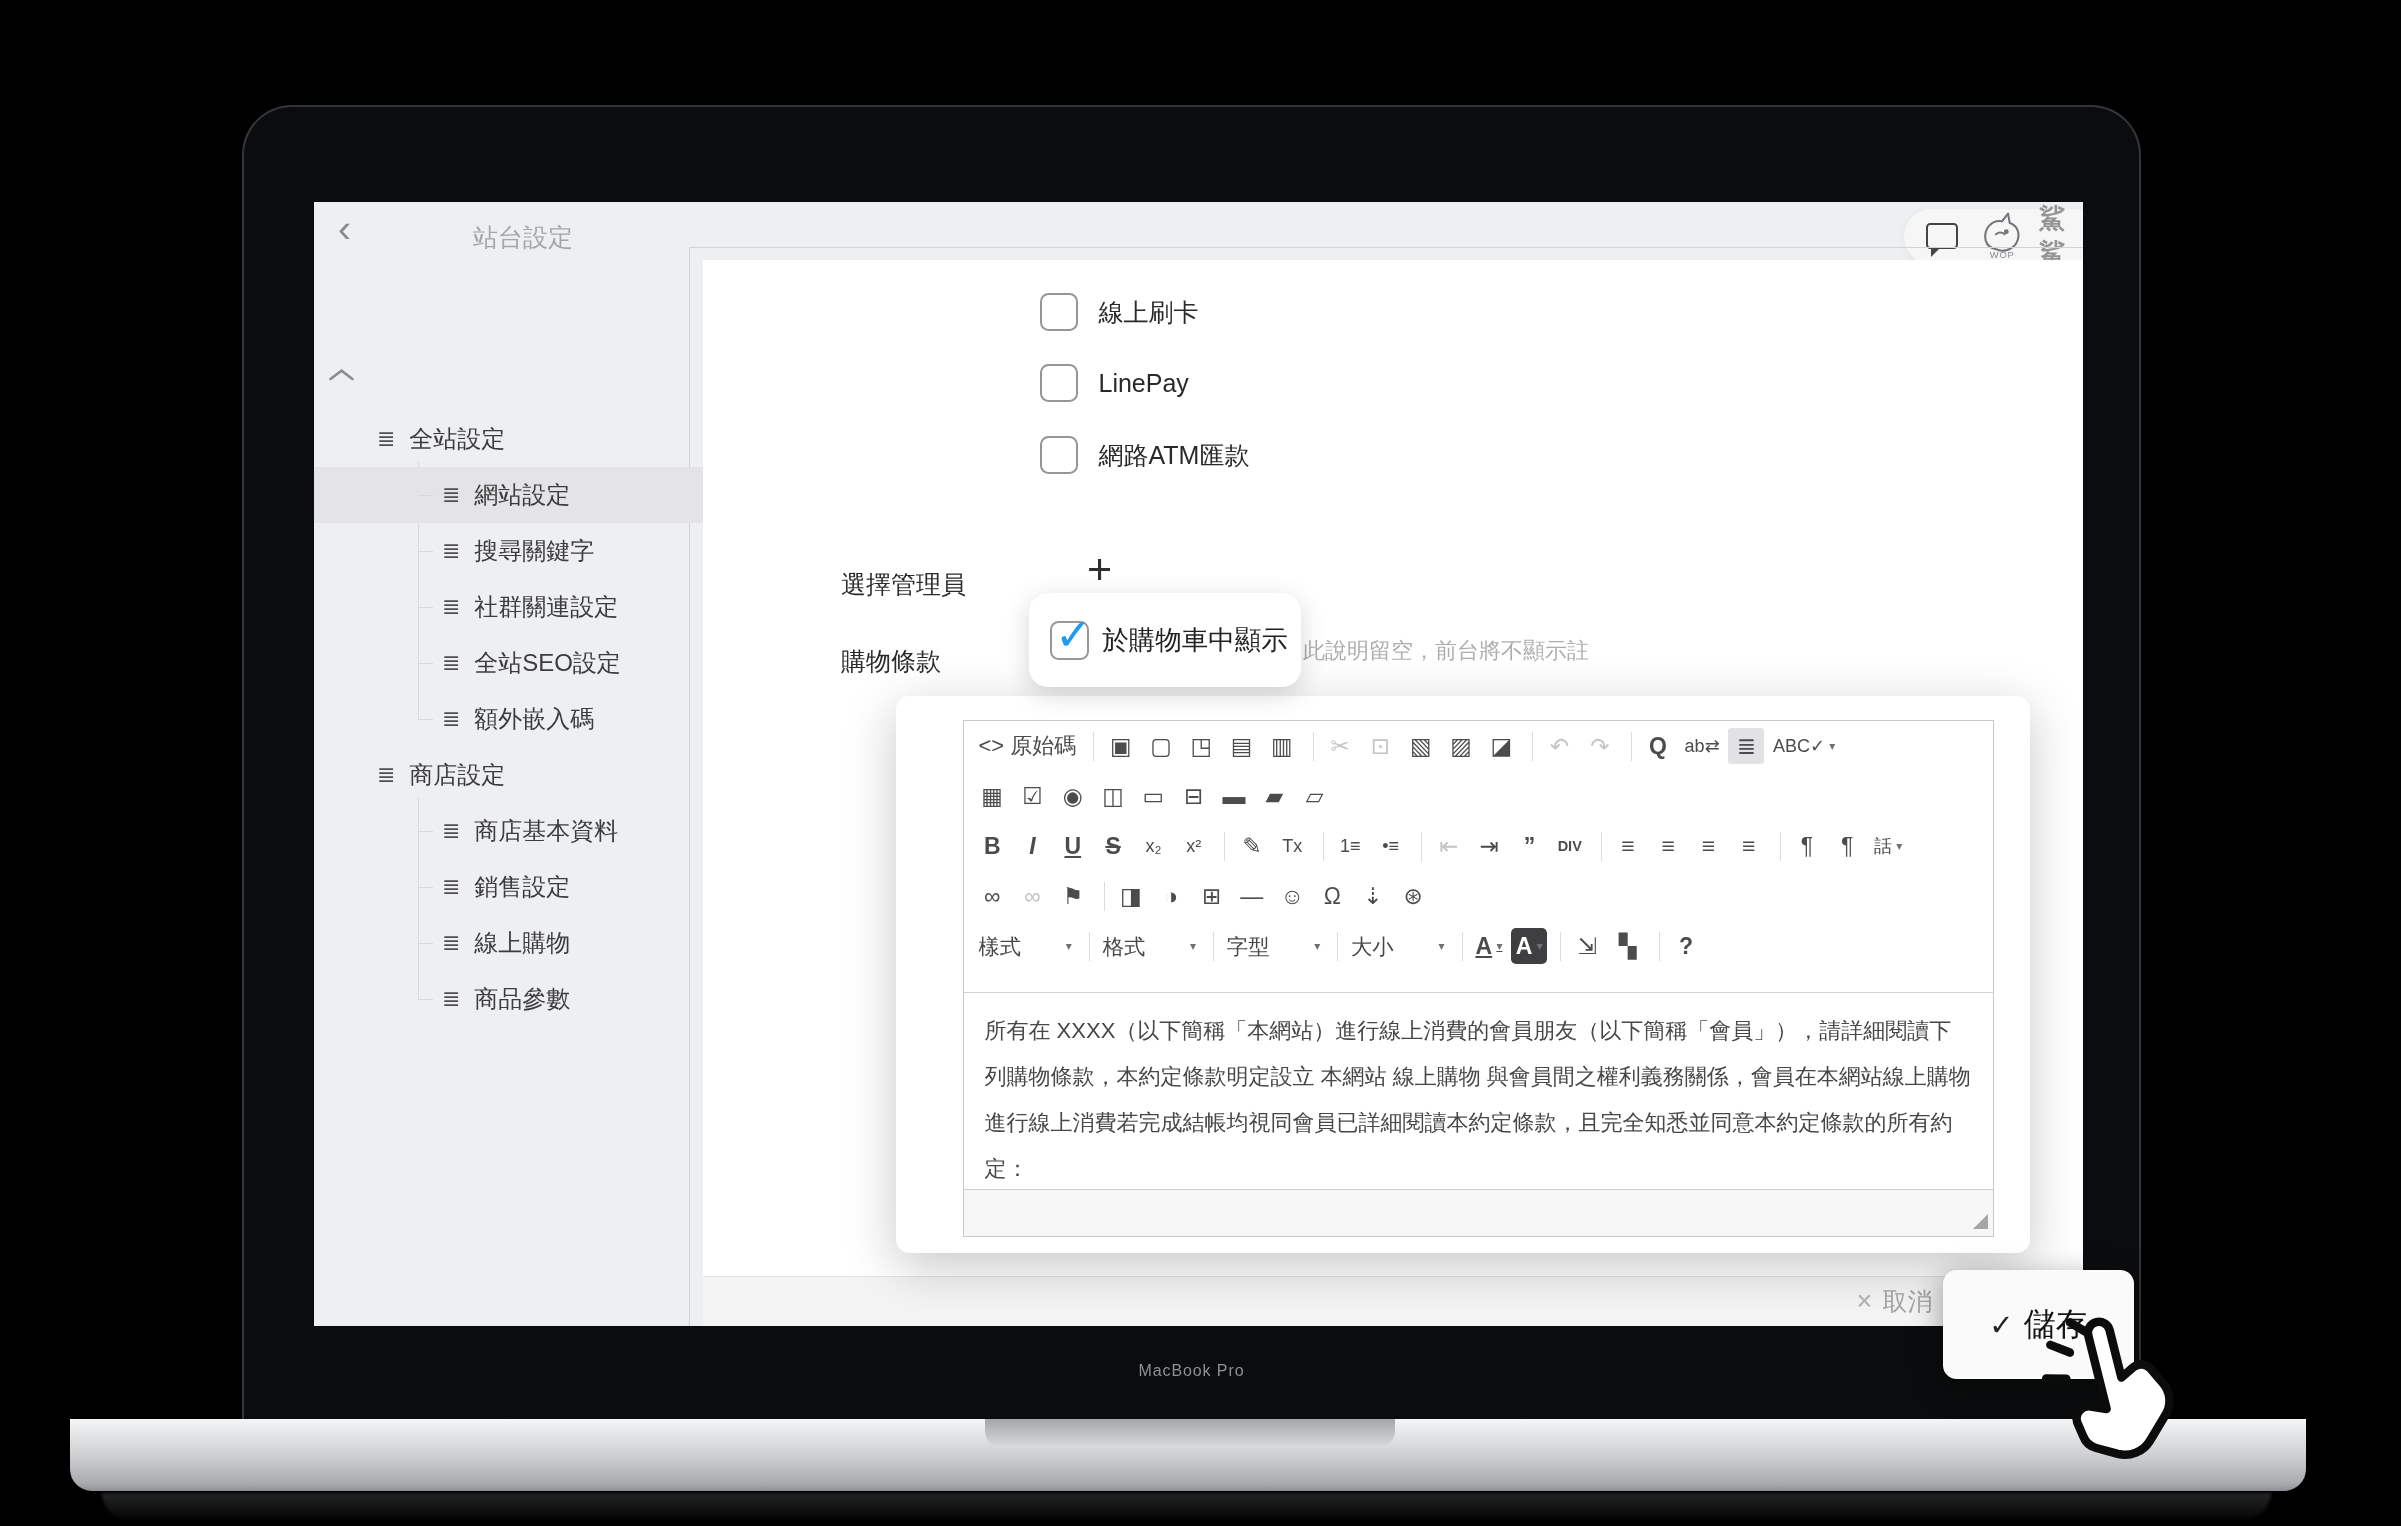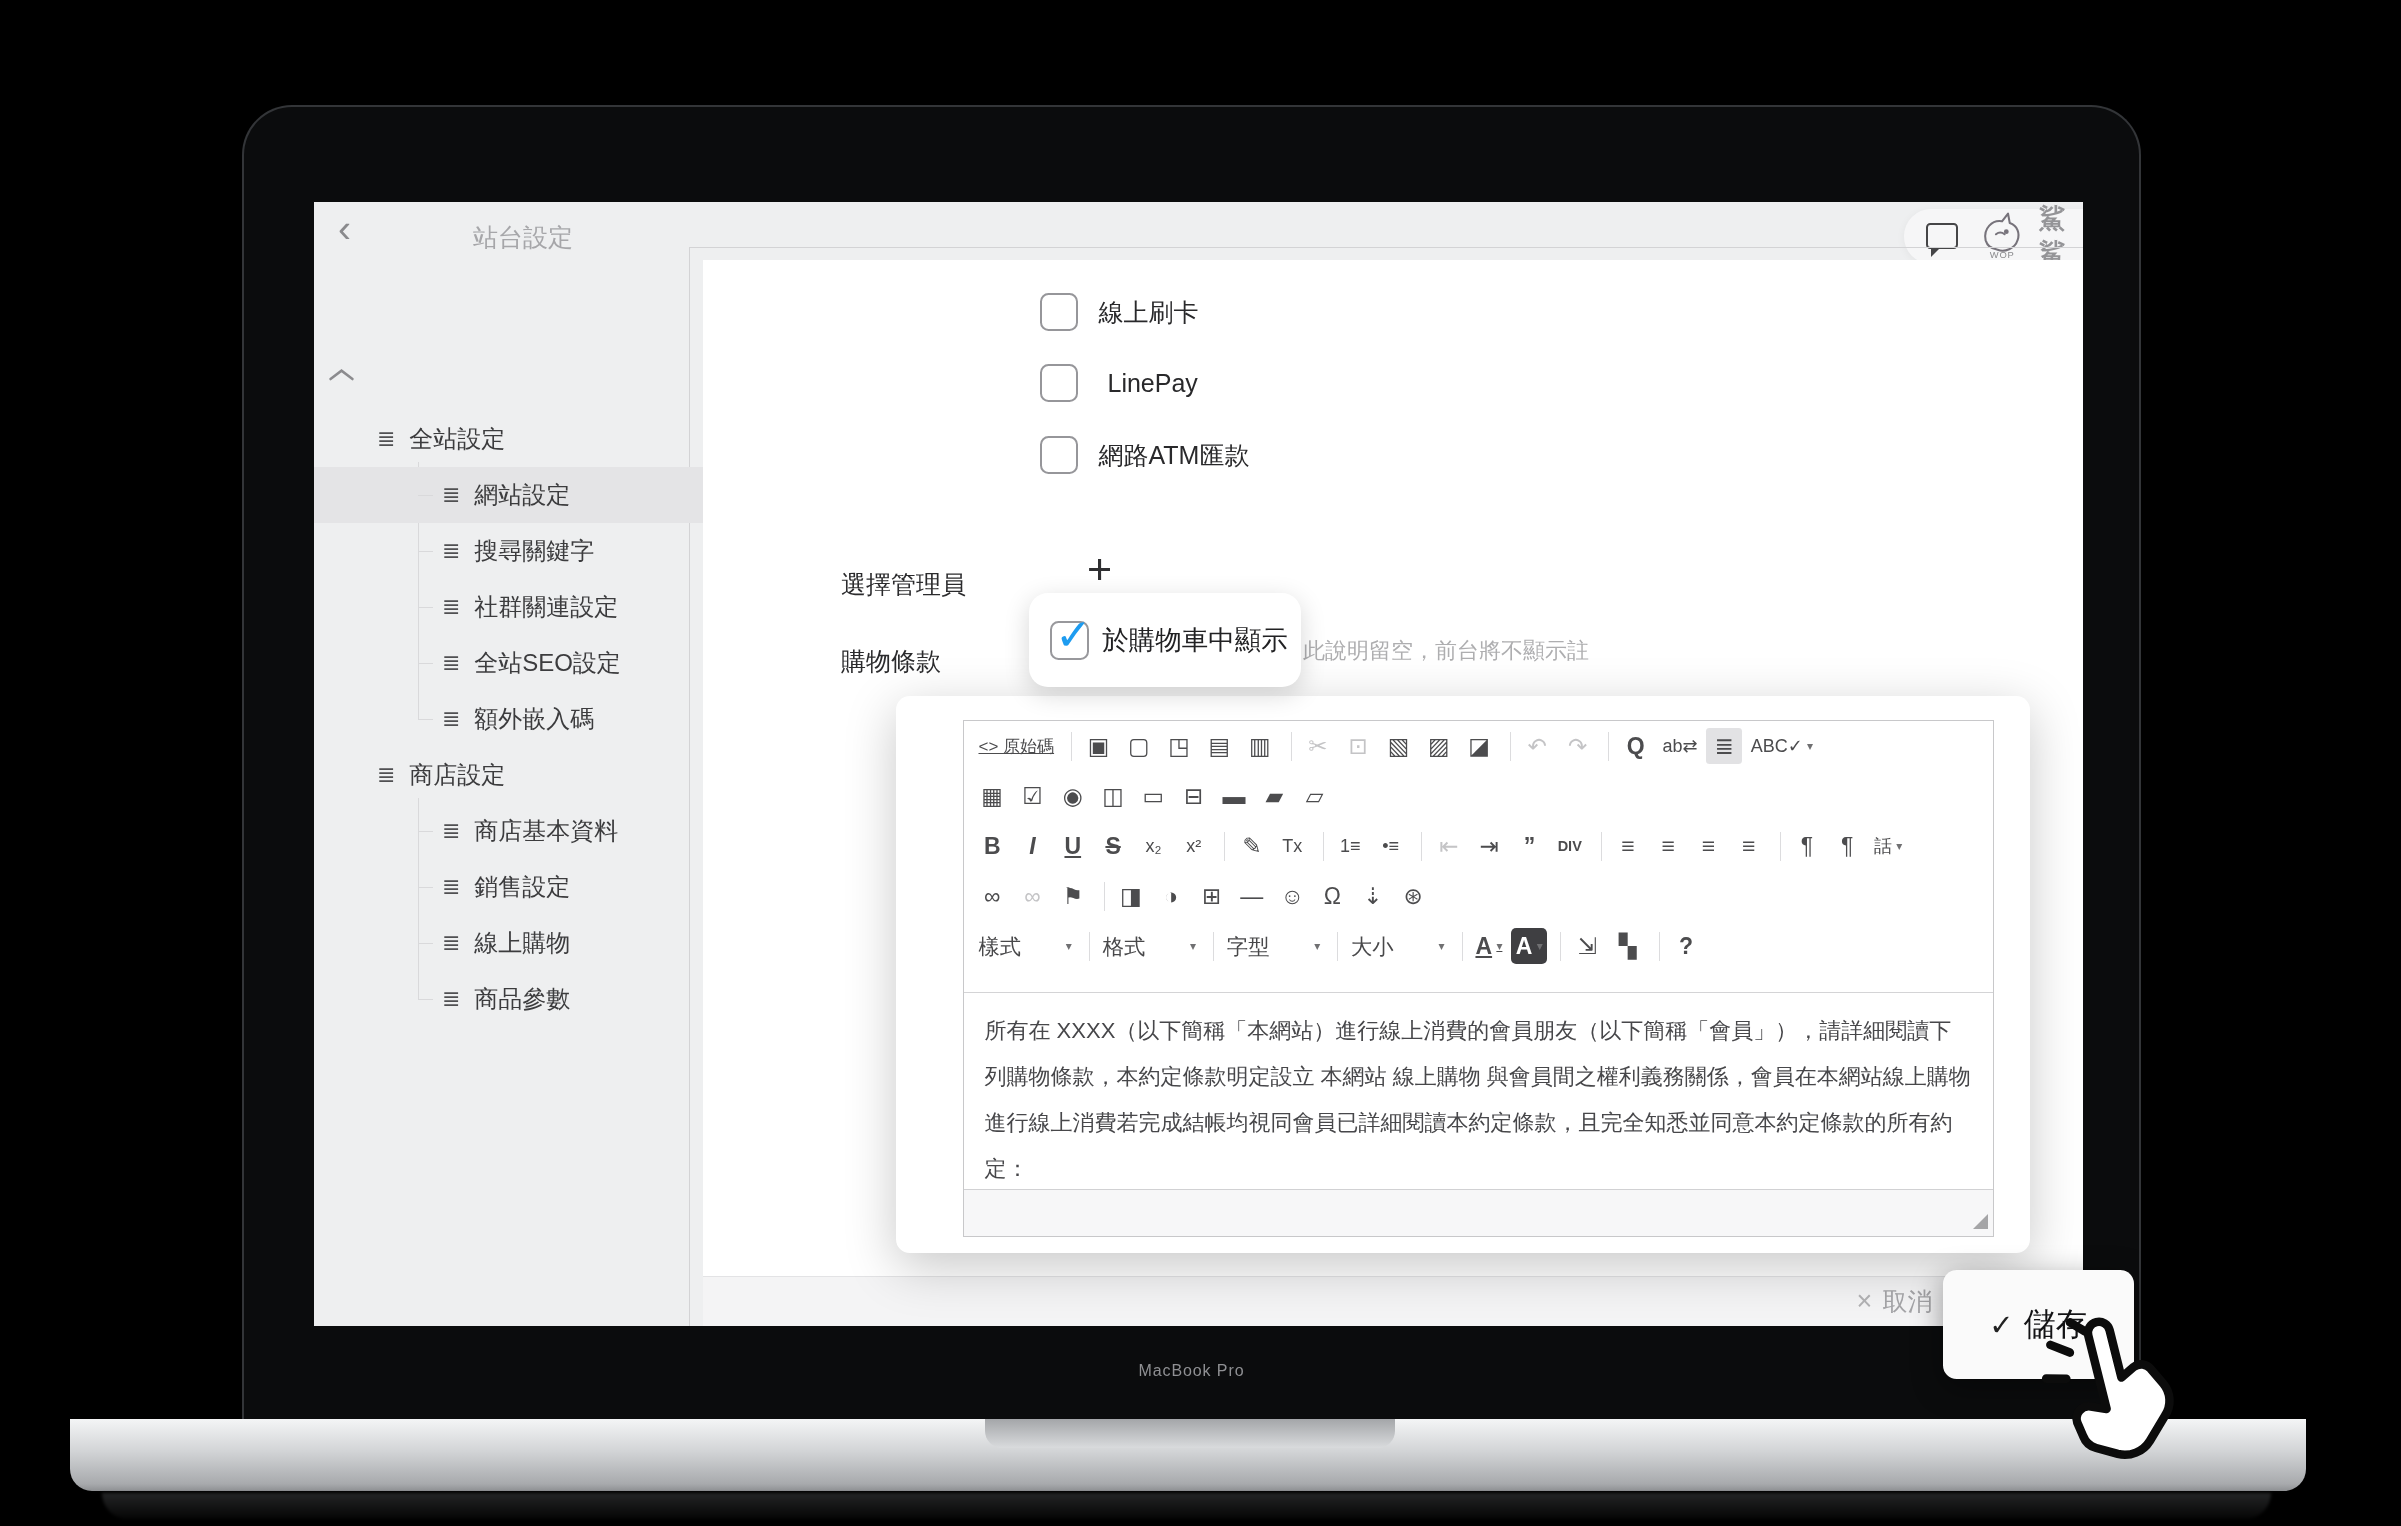--- a/index.html
+++ b/index.html
@@ -72,21 +72,21 @@
   .editor-card{position:absolute;left:582px;top:494px;width:1134px;height:557px;background:#fff;
       border-radius:13.7px;box-shadow:0 13.7px 51px rgba(0,0,0,.22);z-index:4;}
   .editor-frame{position:absolute;left:67px;top:24px;width:1031px;height:517px;border:0.9px solid #c8c8ca;background:#fff;}
   .tb-row{display:flex;align-items:center;padding:0 10.2px;height:50px;}
   .tb-btn{height:36px;min-width:36px;display:inline-flex;align-items:center;justify-content:center;
       font-size:23px;color:#4c4c4e;border-radius:3.4px;margin-right:4.3px;padding:0 4.3px;gap:4.3px;white-space:nowrap;}
   .tb-btn.disabled{color:#c4c4c6;}
   .tb-btn.active{background:#e2e2e4;}
   .tb-btn.small{font-size:18px;}
   .tb-btn.tiny{font-size:14.5px;font-weight:bold;}
-  .tb-btn.wide{font-size:17px;text-decoration:underline;}
+  .tb-btn.wide{font-size:22px;}
   .tb-btn.bold{font-weight:bold;}
   .tb-btn.italic{font-style:italic;font-family:"Liberation Serif",serif;font-weight:bold;}
   .tb-btn.underline{text-decoration:underline;font-weight:bold;}
   .tb-btn.strike{text-decoration:line-through;font-weight:bold;}
   .tb-btn.colorA{font-weight:bold;text-decoration:underline;}
   .tb-btn.bgA{background:#3f3f42;color:#fff;font-weight:bold;border-radius:5.1px;}
   .tb-btn.drop{width:102px;justify-content:space-between;font-size:21.3px;color:#48484a;}
   .tb-caret{font-size:12px;color:#707072;}
   .tb-sep{width:0.9px;height:29px;background:#dcdcde;margin:0 8.5px;flex:none;}
   .ed-content{position:absolute;left:0;right:0;top:271px;bottom:47px;border-top:0.9px solid #d4d4d6;
@@ -189,21 +189,21 @@
             <span class="li-label">商品參數</span>
           </div>
         </div>
       </div>
 
     <div>
         <div class="pay-row" style="top: 91px;">
           <span class="cb"></span>
           <span class="pay-label">線上刷卡</span>
         </div>
-        <div class="pay-row" style="top: 162px; gap: 9px;">
+        <div class="pay-row" style="top: 162px;">
           <span class="cb"></span>
           <span class="pay-label">LinePay</span>
         </div>
         <div class="pay-row" style="top: 234px;">
           <span class="cb"></span>
           <span class="pay-label">網路ATM匯款</span>
         </div>
       </div>
 
     <div class="fld-label" style="top:357px;">選擇管理員</div>

